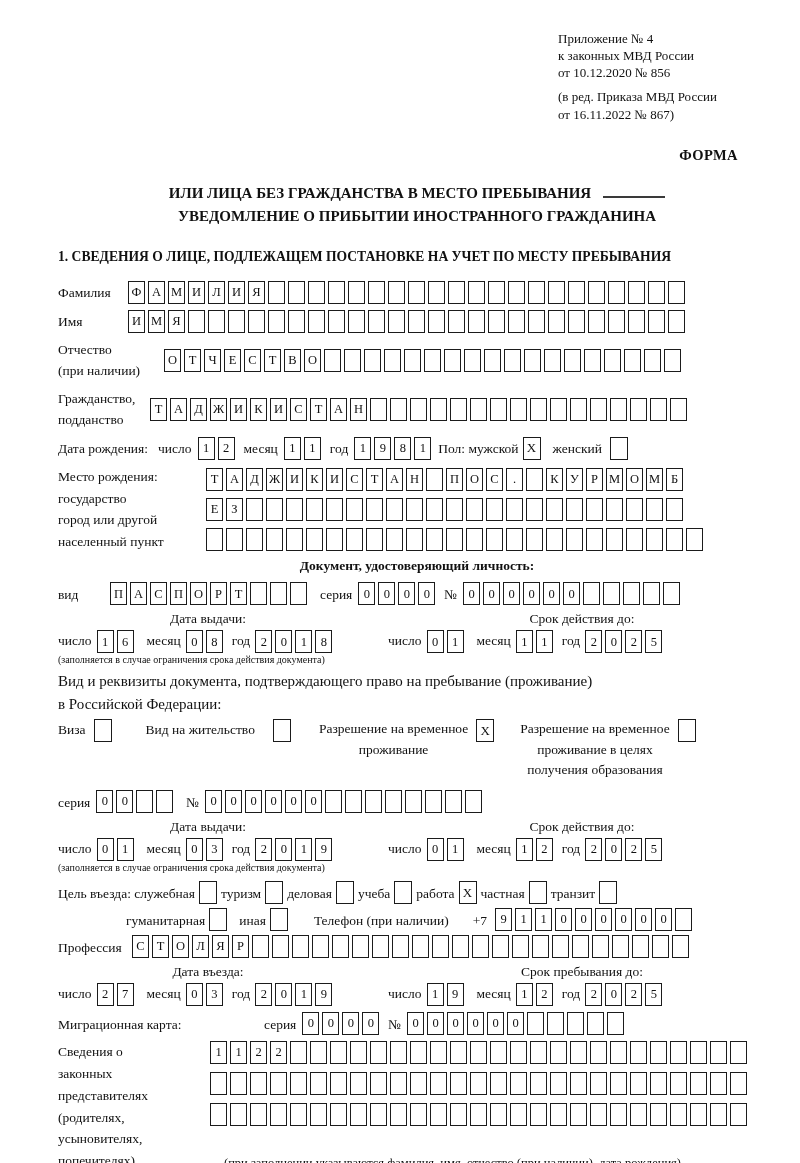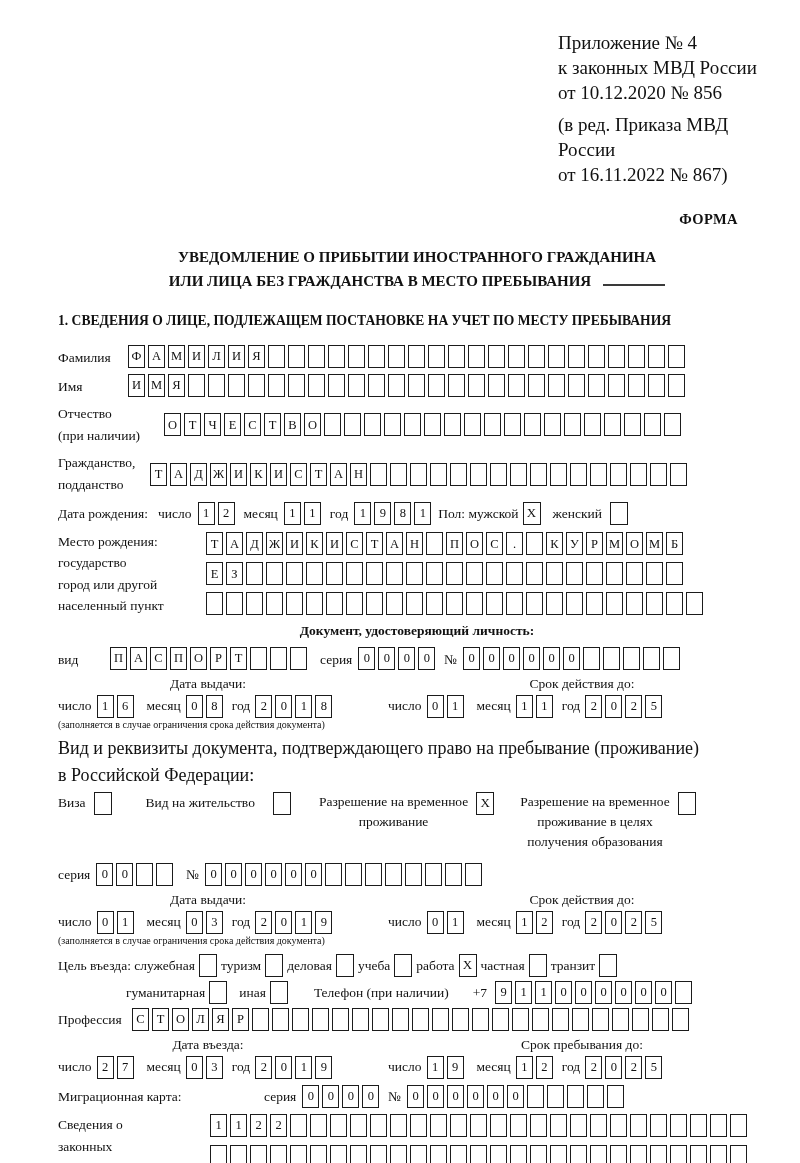--- a/index.html
+++ b/index.html
@@ -2,21 +2,21 @@
 <html lang="ru"><head>
 <meta charset="utf-8">
 <style>
   html,body{margin:0;padding:0;background:#fff;}
   .page{
     position:relative;width:800px;height:1163px;box-sizing:border-box;
     background:#fff;color:#111;
     font-family:"Liberation Serif","DejaVu Serif",serif;
     padding:30px 24px 14px 58px;overflow:hidden;
   }
-  .hdr{width:218px;margin-left:auto;font-size:19px;line-height:1.32;}
+  .hdr{width:218px;margin-left:auto;font-size:13px;line-height:1.32;}
   .hdr .grp2{margin-top:7px;}
   .forma{text-align:right;font-weight:bold;font-size:14.5px;margin:24px 38px 0 0;letter-spacing:.4px;}
   .title{text-align:center;font-weight:bold;font-size:15px;margin-top:18px;line-height:1.55;}
   .blank{display:inline-block;width:62px;border-bottom:2.4px solid #3a3a3a;height:.95em;margin-left:12px;}
   .sect{font-weight:bold;font-size:13.6px;margin:20px 0 16px 0;}
   .row{display:flex;align-items:center;margin-bottom:6px;}
   .lbl{font-size:13.5px;line-height:1.25;flex:0 0 auto;padding-top:3px;}
   .lblcol{flex:0 0 auto;font-size:13.5px;line-height:1.6;}
   .w70{width:70px;}
   .cells{display:flex;flex-wrap:nowrap;}
@@ -31,21 +31,21 @@
   }
   .mr6{margin-right:6px;} .mr10{margin-right:10px;} .ml8{margin-left:8px;}
   .dpair{display:flex;margin-bottom:2px;}
   .dcol-l{width:330px;flex:0 0 auto;}
   .dcol-r{flex:1;}
   .dhead{text-align:center;font-size:13.5px;margin-bottom:3px;}
   .dhead-l{width:300px;}
   .dgrp{display:flex;align-items:flex-start;}
   .dgrp .lbl{padding-top:3px;margin-right:5px;}
   .note-r{text-align:left;font-size:10px;margin:-1px 0 8px 0;}
-  .plain{font-size:18px;margin-bottom:6px;}
+  .plain{font-size:15px;margin-bottom:6px;}
   .ckrow{display:flex;align-items:flex-start;margin:4px 0 10px 0;}
   .ckitem{display:flex;align-items:flex-start;margin-right:14px;}
   .ckitem .txt{font-size:13.5px;padding-top:3px;margin-right:4px;}
   .cklbl{font-size:13.5px;text-align:center;line-height:1.5;margin-right:4px;}
   .center-b{text-align:center;font-weight:bold;font-size:13.5px;margin:4px 0 8px 0;}
   .reps{display:flex;margin-top:4px;}
   .reps .lcol{flex:0 0 152px;font-size:13.5px;line-height:1.62;}
   .reps .rcol .cells{margin-bottom:8px;}
   .bottom-note{font-size:12.5px;margin:2px 0 0 165px;}
 </style>
@@ -57,24 +57,24 @@
   <div class="hdr">
     <div>Приложение № 4</div>
     <div>к законных МВД России</div>
     <div>от 10.12.2020 № 856</div>
     <div class="grp2">(в ред. Приказа МВД России</div>
     <div>от 16.11.2022 № 867)</div>
   </div>
   <div class="forma">ФОРМА</div>
 
   <div class="title">
-    <div>УВЕДОМЛЕНИЕ О ПРИБЫТИИ ИНОСТРАННОГО ГРАЖДАНИНА</div>
     <div>
       <span>ИЛИ ЛИЦА БЕЗ ГРАЖДАНСТВА В МЕСТО ПРЕБЫВАНИЯ</span><span class="blank"></span>
     </div>
+    <div>УВЕДОМЛЕНИЕ О ПРИБЫТИИ ИНОСТРАННОГО ГРАЖДАНИНА</div>
   </div>
 
   <div class="sect">1. СВЕДЕНИЯ О ЛИЦЕ, ПОДЛЕЖАЩЕМ ПОСТАНОВКЕ НА УЧЕТ ПО МЕСТУ ПРЕБЫВАНИЯ</div>
 
   <div class="row">
     <span class="lbl w70">Фамилия</span>
     <span class="cells">
         <span class="cell">Ф</span>
         <span class="cell">А</span>
         <span class="cell">М</span>

